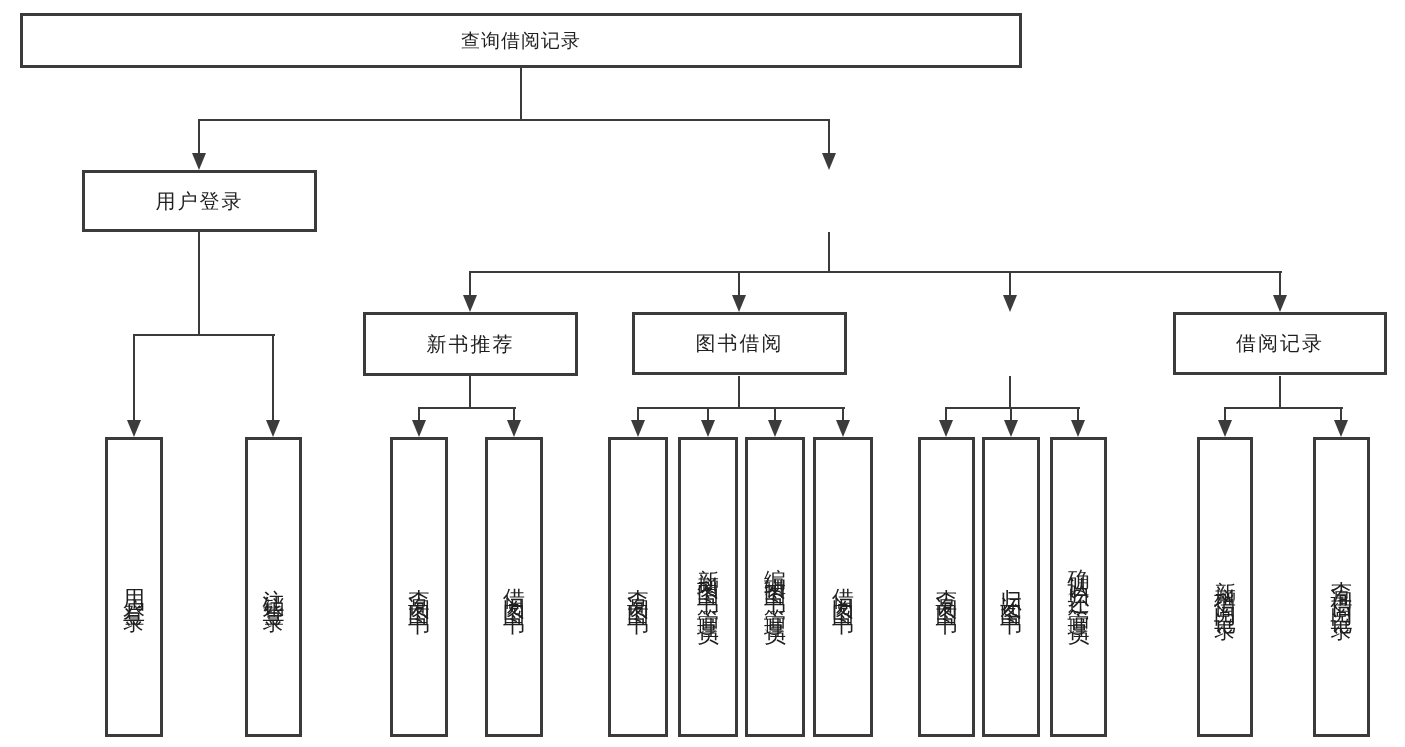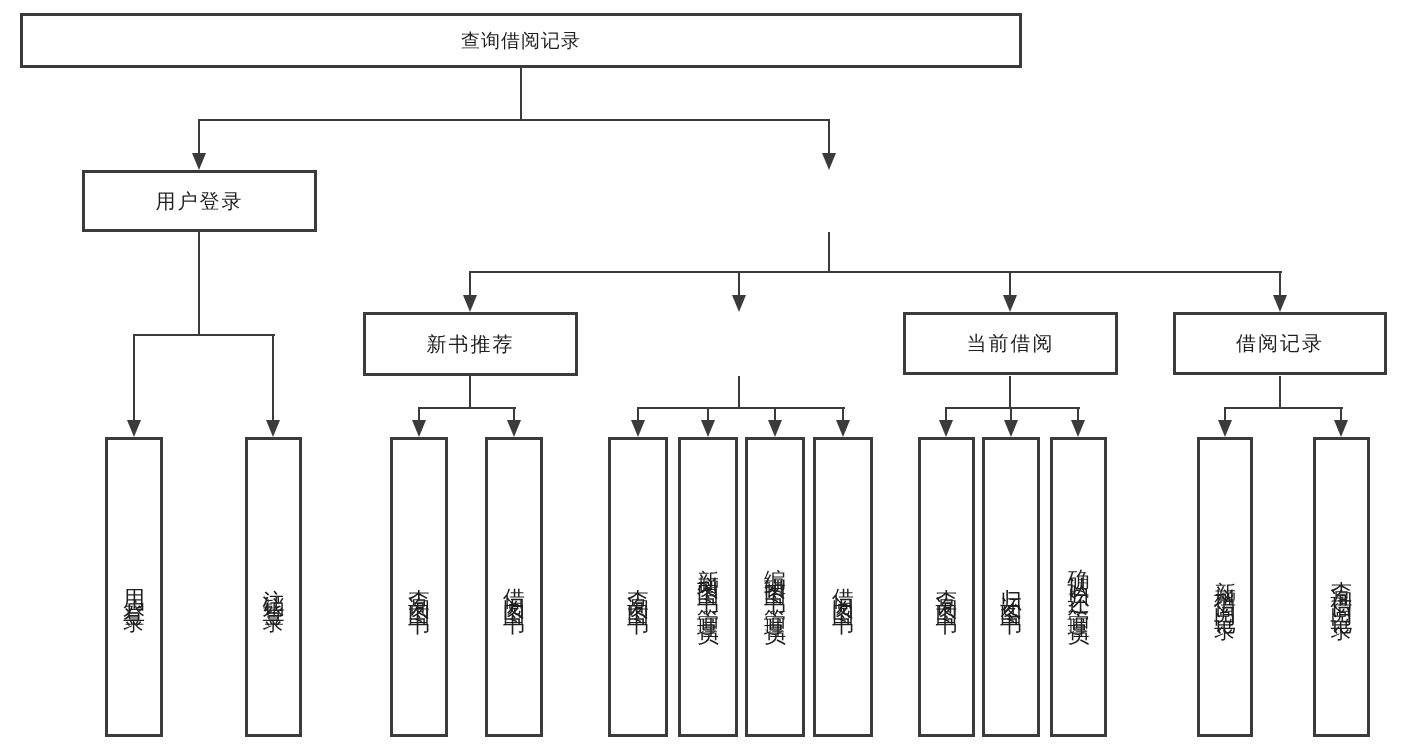--- a/index.html
+++ b/index.html
@@ -86,22 +86,22 @@
   <div class="vline" style="left:738px;top:271px;height:26px"></div>
   <div class="arrow" style="left:732px;top:295px"></div>
   <div class="vline" style="left:1009px;top:271px;height:26px"></div>
   <div class="arrow" style="left:1003px;top:295px"></div>
   <div class="vline" style="left:1279px;top:271px;height:26px"></div>
   <div class="arrow" style="left:1273px;top:295px"></div>
 
   <div class="node head" style="left:363px;top:312px;width:215px;height:64px">
     <span>新书推荐</span>
   </div>
-  <div class="node head" style="left:903px;top:312px;width:215px;height:63px">
-    <span>当前借阅</span>
+  <div class="node head" style="left:632px;top:312px;width:215px;height:63px">
+    <span>图书借阅</span>
   </div>
   <div class="node head" style="left:1173px;top:312px;width:214px;height:63px">
     <span>借阅记录</span>
   </div>
 
   <div class="vline" style="left:469px;top:376px;height:33px"></div>
   <div class="hline" style="left:418px;top:407px;width:98px"></div>
   <div class="vline" style="left:418px;top:407px;height:16px"></div>
   <div class="arrow" style="left:412px;top:420px"></div>
   <div class="vline" style="left:513px;top:407px;height:16px"></div>

